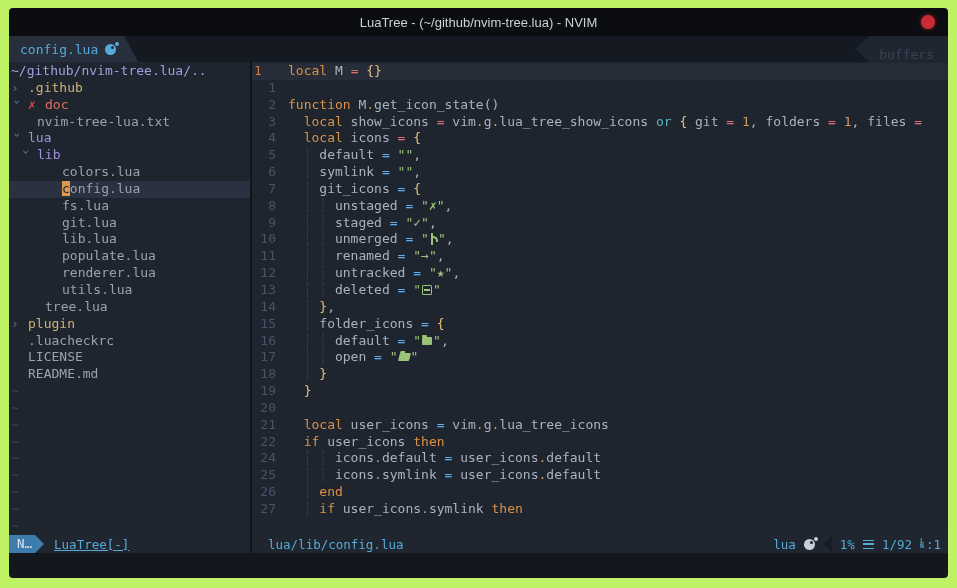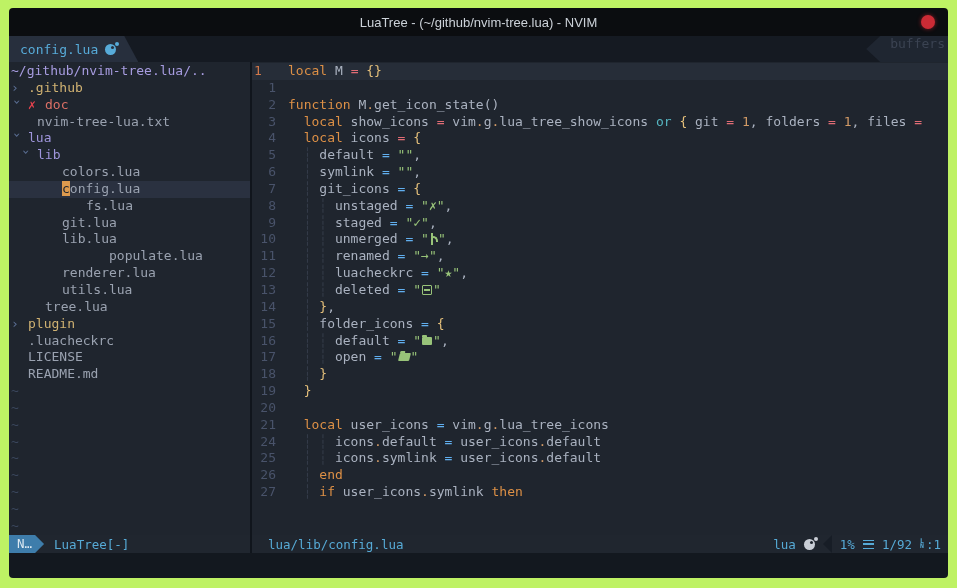--- a/index.html
+++ b/index.html
@@ -9,21 +9,21 @@
   .titlebar{height:28px;flex:none;background:#0b0d10;position:relative;display:flex;align-items:center;justify-content:center;
     font:13px "Liberation Sans",sans-serif;color:#ccd2d9;}
   .closebtn{position:absolute;right:13px;top:50%;margin-top:-7px;width:14px;height:14px;border-radius:50%;background:#cb2b35;box-shadow:0 0 4px rgba(220,40,50,.6);}
   
   .tabline{height:26px;flex:none;background:#151a22;display:flex;align-items:stretch;font:13px "DejaVu Sans Mono",monospace;}
   .tab{background:#272f3d;color:#57abd9;display:flex;align-items:center;gap:7px;padding:0 22px 0 11px;
     clip-path:polygon(0 0,calc(100% - 14px) 0,100% 100%,0 100%);}
   .moon{width:11px;height:11px;border-radius:50%;background:currentColor;position:relative;display:inline-block;flex:none;}
   .moon::after{content:"";position:absolute;width:4px;height:4px;border-radius:50%;background:currentColor;top:-2px;right:-3px;}
   .moon::before{content:"";position:absolute;width:3px;height:3px;border-radius:50%;background:#272f3d;top:2px;right:2px;}
-  .bufseg{margin-left:auto;background:#1f2631;color:#3b4352;display:flex;align-items:flex-start;padding:0 3px 0 24px;
+  .bufseg{margin-left:auto;background:#1f2631;color:#3b4352;display:flex;align-items:flex-end;padding:0 14px 0 24px;
     clip-path:polygon(14px 0,100% 0,100% 100%,14px 100%,0 50%);}
   
   .main{flex:1;display:flex;min-height:0;background:#1f252e;font:13px "DejaVu Sans Mono",monospace;}
   .tree{width:241px;flex:none;overflow:hidden;padding-top:1px;}
   .trow{height:16.85px;line-height:16.85px;white-space:pre;display:flex;align-items:center;color:#9aa2b0;}
   .trow .ar{display:inline-block;width:17px;color:#5b6f94;flex:none;}
   .trow .ar.open{transform:rotate(90deg) translate(1px,3px);width:17px;}
   .trow .gitmark{display:inline-block;width:17px;color:#e5424d;font-weight:bold;flex:none;}
   .c-root{color:#a79ce0;}
   .c-dir{color:#9f95dc;}
@@ -58,21 +58,21 @@
   .tok.fd::before{content:"";position:absolute;top:-2px;left:0;width:5px;height:2px;background:#98c379;border-radius:1px 1px 0 0;}
   .tok.fo{display:inline-block;width:11px;height:8px;background:#98c379;border-radius:1px;position:relative;vertical-align:0;margin:0 1px;transform:skewX(-14deg);}
   .tok.fo::before{content:"";position:absolute;top:-2px;left:0;width:5px;height:2px;background:#98c379;border-radius:1px 1px 0 0;}
   .tok.x{display:inline-block;width:8px;height:8px;border:1.2px solid #98c379;border-radius:1px;position:relative;vertical-align:-1px;margin:0 1px;}
   .tok.x::before{content:"";position:absolute;left:1px;right:1px;top:50%;height:1.2px;margin-top:-0.6px;background:#98c379;}
   
   .status{height:18px;flex:none;background:#20262f;display:flex;align-items:stretch;font:12.5px "DejaVu Sans Mono",monospace;color:#56aad6;}
   .st-left{width:241px;flex:none;display:flex;align-items:center;overflow:hidden;}
   .modeseg{height:18px;line-height:18px;background:#3e7dab;color:#dce9f2;padding:0 12px 0 8px;
     clip-path:polygon(0 0,calc(100% - 9px) 0,100% 50%,calc(100% - 9px) 100%,0 100%);flex:none;}
-  .winname{margin-left:10px;}
+  .winname{margin-left:10px;text-decoration:underline;}
   .st-sep{width:2px;flex:none;background:#10151c;}
   .filepath{padding-left:16px;display:flex;align-items:center;}
   .st-right{margin-left:auto;display:flex;align-items:center;gap:8px;padding-right:7px;}
   .st-right .moon{color:#c9ced6;}
   .st-right .moon::before{background:#20262f;}
   .lsep{width:0;height:0;border-top:9px solid transparent;border-bottom:9px solid transparent;border-right:9px solid #171d26;}
   .menu-ic{width:11px;height:9px;display:inline-block;border-top:1.6px solid #56aad6;border-bottom:1.6px solid #56aad6;position:relative;box-sizing:border-box;}
   .menu-ic::before{content:"";position:absolute;left:0;right:0;top:50%;height:1.6px;margin-top:-0.8px;background:#56aad6;}
   .ln-ic{display:inline-flex;flex-direction:column;font-size:6.5px;line-height:5.5px;font-weight:bold;color:#56aad6;letter-spacing:0;}
   .ln-ic::before{content:"L";}
@@ -105,24 +105,24 @@
     <div class="main">
       <div class="tree">
           <div class="trow" style="padding-left: 2px;"><span class="c-root">~/github/nvim-tree.lua/..</span></div>
           <div class="trow" style="padding-left: 2px;"><span class="ar">›</span><span class="c-special">.github</span></div>
           <div class="trow" style="padding-left: 2px;"><span class="ar open">›</span><span class="gitmark">✗</span><span class="c-mod">doc</span></div>
           <div class="trow" style="padding-left: 28px;"><span class="c-file">nvim-tree-lua.txt</span></div>
           <div class="trow" style="padding-left: 2px;"><span class="ar open">›</span><span class="c-dir">lua</span></div>
           <div class="trow" style="padding-left: 11px;"><span class="ar open">›</span><span class="c-dir">lib</span></div>
           <div class="trow" style="padding-left: 53px;"><span class="c-file">colors.lua</span></div>
           <div class="trow cursorline" style="padding-left: 53px;"><span class="c-file"><span class="cursorblock">c</span>onfig.lua</span></div>
-          <div class="trow" style="padding-left: 77px;"><span class="c-file">fs.lua</span></div>
+          <div class="trow" style="padding-left: 53px;"><span class="c-file">fs.lua</span></div>
           <div class="trow" style="padding-left: 53px;"><span class="c-file">git.lua</span></div>
           <div class="trow" style="padding-left: 53px;"><span class="c-file">lib.lua</span></div>
-          <div class="trow" style="padding-left: 53px; justify-content: center;"><span class="c-file">populate.lua</span></div>
+          <div class="trow" style="padding-left: 53px;"><span class="c-file">populate.lua</span></div>
           <div class="trow" style="padding-left: 53px;"><span class="c-file">renderer.lua</span></div>
           <div class="trow" style="padding-left: 53px;"><span class="c-file">utils.lua</span></div>
           <div class="trow" style="padding-left: 36px;"><span class="c-file">tree.lua</span></div>
           <div class="trow" style="padding-left: 2px;"><span class="ar">›</span><span class="c-special">plugin</span></div>
           <div class="trow" style="padding-left: 19px;"><span class="c-file">.luacheckrc</span></div>
           <div class="trow" style="padding-left: 19px;"><span class="c-file">LICENSE</span></div>
           <div class="trow" style="padding-left: 19px;"><span class="c-file">README.md</span></div>
           <div class="trow" style="padding-left: 2px;"><span class="c-tilde">~</span></div>
           <div class="trow" style="padding-left: 2px;"><span class="c-tilde">~</span></div>
           <div class="trow" style="padding-left: 2px;"><span class="c-tilde">~</span></div>
@@ -140,30 +140,31 @@
           <div class="eline"><span class="ln">2</span><span class="code"><span class="tok k">function</span><span class="tok v"> M</span><span class="tok d">.</span><span class="tok v">get_icon_state()</span></span></div>
           <div class="eline"><span class="ln">3</span><span class="code"><span class="tok v">  </span><span class="tok k">local</span><span class="tok v"> show_icons </span><span class="tok r">=</span><span class="tok v"> vim</span><span class="tok d">.</span><span class="tok v">g</span><span class="tok d">.</span><span class="tok v">lua_tree_show_icons </span><span class="tok c">or</span><span class="tok v"> </span><span class="tok y">{</span><span class="tok v"> git </span><span class="tok r">=</span><span class="tok v"> </span><span class="tok n">1</span><span class="tok v">,</span><span class="tok v"> folders </span><span class="tok r">=</span><span class="tok v"> </span><span class="tok n">1</span><span class="tok v">,</span><span class="tok v"> files </span><span class="tok r">=</span></span></div>
           <div class="eline"><span class="ln">4</span><span class="code"><span class="tok v">  </span><span class="tok k">local</span><span class="tok v"> icons </span><span class="tok r">=</span><span class="tok v"> </span><span class="tok y">{</span></span></div>
           <div class="eline"><span class="ln">5</span><span class="code"><span class="tok v">  </span><span class="tok g">┆ </span><span class="tok v">default </span><span class="tok b">=</span><span class="tok v"> </span><span class="tok s">""</span><span class="tok v">,</span></span></div>
           <div class="eline"><span class="ln">6</span><span class="code"><span class="tok v">  </span><span class="tok g">┆ </span><span class="tok v">symlink </span><span class="tok b">=</span><span class="tok v"> </span><span class="tok s">""</span><span class="tok v">,</span></span></div>
           <div class="eline"><span class="ln">7</span><span class="code"><span class="tok v">  </span><span class="tok g">┆ </span><span class="tok v">git_icons </span><span class="tok b">=</span><span class="tok v"> </span><span class="tok y">{</span></span></div>
           <div class="eline"><span class="ln">8</span><span class="code"><span class="tok v">  </span><span class="tok g">┆ </span><span class="tok g">┆ </span><span class="tok v">unstaged </span><span class="tok b">=</span><span class="tok v"> </span><span class="tok s">"✗"</span><span class="tok v">,</span></span></div>
           <div class="eline"><span class="ln">9</span><span class="code"><span class="tok v">  </span><span class="tok g">┆ </span><span class="tok g">┆ </span><span class="tok v">staged </span><span class="tok b">=</span><span class="tok v"> </span><span class="tok s">"✓"</span><span class="tok v">,</span></span></div>
           <div class="eline"><span class="ln">10</span><span class="code"><span class="tok v">  </span><span class="tok g">┆ </span><span class="tok g">┆ </span><span class="tok v">unmerged </span><span class="tok b">=</span><span class="tok v"> </span><span class="tok s">"</span><span class="tok q"></span><span class="tok s">"</span><span class="tok v">,</span></span></div>
           <div class="eline"><span class="ln">11</span><span class="code"><span class="tok v">  </span><span class="tok g">┆ </span><span class="tok g">┆ </span><span class="tok v">renamed </span><span class="tok b">=</span><span class="tok v"> </span><span class="tok s">"→"</span><span class="tok v">,</span></span></div>
-          <div class="eline"><span class="ln">12</span><span class="code"><span class="tok v">  </span><span class="tok g">┆ </span><span class="tok g">┆ </span><span class="tok v">luacheckrc </span><span class="tok b">=</span><span class="tok v"> </span><span class="tok s">"★"</span><span class="tok v">,</span></span></div>
+          <div class="eline"><span class="ln">12</span><span class="code"><span class="tok v">  </span><span class="tok g">┆ </span><span class="tok g">┆ </span><span class="tok v">untracked </span><span class="tok b">=</span><span class="tok v"> </span><span class="tok s">"★"</span><span class="tok v">,</span></span></div>
           <div class="eline"><span class="ln">13</span><span class="code"><span class="tok v">  </span><span class="tok g">┆ </span><span class="tok g">┆ </span><span class="tok v">deleted </span><span class="tok b">=</span><span class="tok v"> </span><span class="tok s">"</span><span class="tok x"></span><span class="tok s">"</span></span></div>
           <div class="eline"><span class="ln">14</span><span class="code"><span class="tok v">  </span><span class="tok g">┆ </span><span class="tok y">}</span><span class="tok v">,</span></span></div>
           <div class="eline"><span class="ln">15</span><span class="code"><span class="tok v">  </span><span class="tok g">┆ </span><span class="tok v">folder_icons </span><span class="tok b">=</span><span class="tok v"> </span><span class="tok y">{</span></span></div>
           <div class="eline"><span class="ln">16</span><span class="code"><span class="tok v">  </span><span class="tok g">┆ </span><span class="tok g">┆ </span><span class="tok v">default </span><span class="tok b">=</span><span class="tok v"> </span><span class="tok s">"</span><span class="tok fd"></span><span class="tok s">"</span><span class="tok v">,</span></span></div>
           <div class="eline"><span class="ln">17</span><span class="code"><span class="tok v">  </span><span class="tok g">┆ </span><span class="tok g">┆ </span><span class="tok v">open </span><span class="tok b">=</span><span class="tok v"> </span><span class="tok s">"</span><span class="tok fo"></span><span class="tok s">"</span></span></div>
           <div class="eline"><span class="ln">18</span><span class="code"><span class="tok v">  </span><span class="tok g">┆ </span><span class="tok y">}</span></span></div>
           <div class="eline"><span class="ln">19</span><span class="code"><span class="tok v">  </span><span class="tok y">}</span></span></div>
           <div class="eline"><span class="ln">20</span><span class="code"></span></div>
           <div class="eline"><span class="ln">21</span><span class="code"><span class="tok v">  </span><span class="tok k">local</span><span class="tok v"> user_icons </span><span class="tok b">=</span><span class="tok v"> vim</span><span class="tok d">.</span><span class="tok v">g</span><span class="tok d">.</span><span class="tok v">lua_tree_icons</span></span></div>
+          <div class="eline"><span class="ln">22</span><span class="code"><span class="tok v">  </span><span class="tok k">if</span><span class="tok v"> user_icons </span><span class="tok k">then</span></span></div>
           <div class="eline"><span class="ln">24</span><span class="code"><span class="tok v">  </span><span class="tok g">┆ </span><span class="tok g">┆ </span><span class="tok v">icons</span><span class="tok d">.</span><span class="tok v">default </span><span class="tok b">=</span><span class="tok v"> user_icons</span><span class="tok d">.</span><span class="tok v">default</span></span></div>
           <div class="eline"><span class="ln">25</span><span class="code"><span class="tok v">  </span><span class="tok g">┆ </span><span class="tok g">┆ </span><span class="tok v">icons</span><span class="tok d">.</span><span class="tok v">symlink </span><span class="tok b">=</span><span class="tok v"> user_icons</span><span class="tok d">.</span><span class="tok v">default</span></span></div>
           <div class="eline"><span class="ln">26</span><span class="code"><span class="tok v">  </span><span class="tok g">┆ </span><span class="tok k">end</span></span></div>
           <div class="eline"><span class="ln">27</span><span class="code"><span class="tok v">  </span><span class="tok g">┆ </span><span class="tok k">if</span><span class="tok v"> user_icons</span><span class="tok d">.</span><span class="tok v">symlink </span><span class="tok k">then</span></span></div>
         </div>
     </div>
 
     <div class="status">
       <div class="st-left">
         <span class="modeseg">N…</span>

